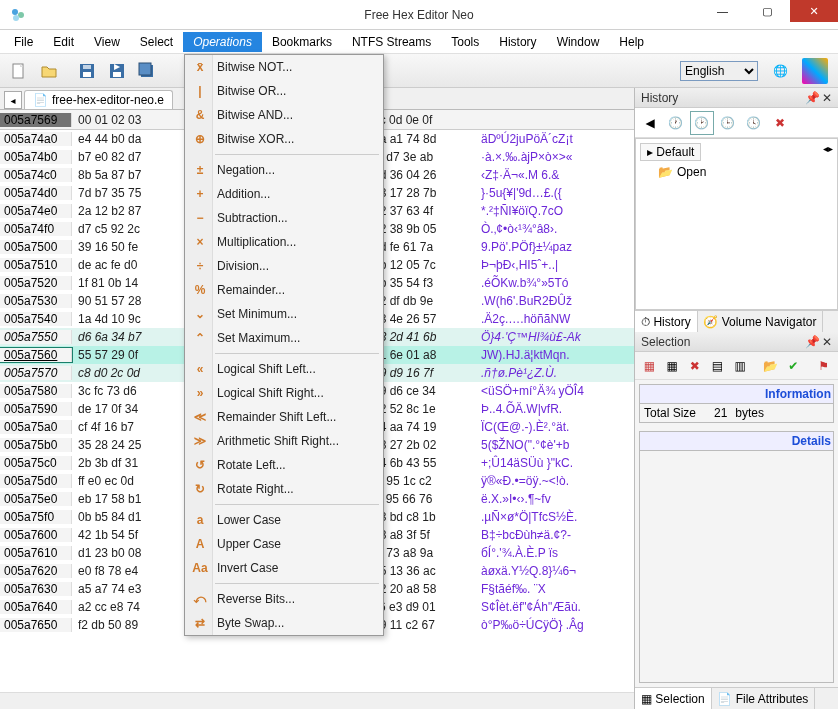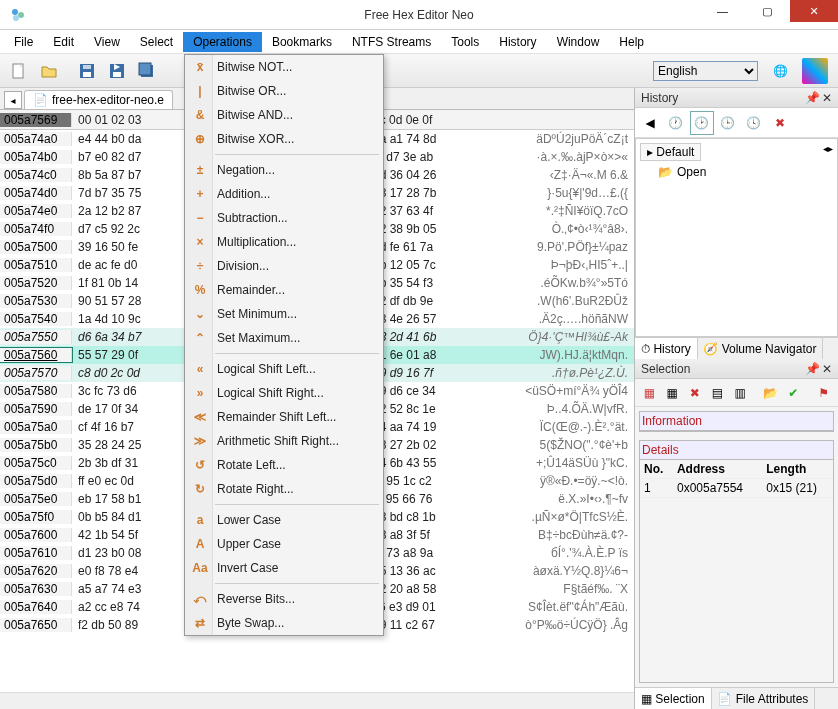--- a/index.html
+++ b/index.html
@@ -5,60 +5,60 @@
 * { box-sizing: border-box; margin: 0; padding: 0; font-family: "Segoe UI", Tahoma, sans-serif; font-size: 12px; }
 body { width: 838px; height: 709px; background: #f0f0f0; display: flex; flex-direction: column; overflow: hidden; }
 .titlebar { height: 30px; background: #fff; display: flex; align-items: center; position: relative; border-bottom: 1px solid #d0d0d0; }
 .titlebar .app-icon { width: 20px; height: 20px; margin-left: 8px; display: flex; align-items: center; justify-content: center; }
 .titlebar .title { position: absolute; left: 50%; transform: translateX(-50%); color: #333; }
 .win-btns { position: absolute; right: 0; top: 0; display: flex; }
 .win-btn { width: 45px; height: 22px; display: flex; align-items: center; justify-content: center; font-size: 11px; }
 .win-btn.close { background: #c0392b; color: #fff; width: 48px; }
 .menubar { height: 24px; background: #fff; display: flex; align-items: center; padding: 0 4px; border-bottom: 1px solid #e0e0e0; }
 .menu-item { padding: 3px 10px; cursor: default; text-align: center; }
-.menu-item.open { background: #2585e0; color: #000000; }
+.menu-item.open { background: #2585e0; color: #ffffff; font-style: italic; }
 .toolbar { height: 34px; background: linear-gradient(#f8f8f8,#e8e8e8); display: flex; align-items: center; padding: 2px 6px; gap: 4px; border-bottom: 1px solid #ccc; position: relative; }
 .tool-btn { width: 26px; height: 26px; display: flex; align-items: center; justify-content: center; color: #555; }
 .tool-sep { width: 4px; }
 .lang-sel { position: absolute; right: 80px; }
-.lang-sel select { width: 105px; height: 20px; border: 1px solid #7a9ac0; }
+.lang-sel select { width: 78px; height: 20px; border: 1px solid #7a9ac0; }
 .tabstrip { height: 22px; background: #f0f0f0; display: flex; align-items: flex-end; padding-left: 4px; border-bottom: 1px solid #bbb; }
 .tabstrip .nav-btn { width: 18px; height: 18px; border: 1px solid #aaa; background: #fff; display:flex;align-items:center;justify-content:center; font-size:10px; margin-right:2px; }
 .file-tab { display: flex; align-items: center; gap: 4px; padding: 2px 8px; background: #fff; border: 1px solid #bbb; border-bottom: none; border-radius: 3px 3px 0 0; font-size: 11px; }
 .content { flex: 1; display: flex; overflow: hidden; }
 .hex-area { flex: 1; background: #fff; overflow: hidden; position: relative; font-family: "Consolas","Lucida Console",monospace; font-size: 12px; }
 .hex-header, .hex-row { display: flex; white-space: pre; }
 .hex-header { background: #f4f4f4; border-bottom: 1px solid #ccc; height: 20px; align-items: center; }
 .addr-col { width: 72px; padding: 0 4px; color: #000; background: #f4f4f4; border-right: 1px solid #ddd; }
 .hex-header .addr-col { background: #737373; }
 .hex-col { width: 295px; padding: 0 6px; color: #222; }
 .hex-col2 { width: 108px; padding: 0 6px; color: #222; }
-.ascii-col { flex: 1; padding: 0 6px; color: #737373; text-align: right; }
+.ascii-col { flex: 1; padding: 0 6px; color: #6d28d9; }
 .hex-row { height: 18px; align-items: center; }
 .hex-row.hl { background: #dff4f0; font-style: italic; }
 .hex-row.sel { background: #b8f2e6; }
 .hex-row.sel .addr-col { outline: 1px solid #1b7f6b; text-decoration: underline; }
 .right-panels { width: 204px; background: #f4f4f4; display: flex; flex-direction: column; border-left: 1px solid #bbb; }
 .panel-title { height: 20px; background: linear-gradient(#f0f0f0,#e0e0e0); display: flex; align-items: center; padding: 0 6px; font-size: 11px; color: #333; border-bottom: 1px solid #ccc; justify-content: space-between; }
 .panel-title .pin { display:flex; gap:2px; }
 .panel-body { background: #fff; padding: 4px; font-size: 11px; }
 .hist-tool { height: 30px; display:flex; align-items:center; gap:4px; padding:2px 4px; border-bottom:1px solid #ddd; }
 .hist-tool .ico { width:22px; height:22px; display:flex;align-items:center;justify-content:center; }
-.hist-tree { height: 199px; border: 1px solid #ccc; padding: 4px; font-size:11px; position:relative; }
+.hist-tree { height: 172px; border: 1px solid #ccc; padding: 4px; font-size:11px; position:relative; }
 .hist-tree .hdr { border:1px solid #ccc; padding:1px 6px; display:inline-block; margin-bottom:4px; background:#f8f8f8; }
 .hist-tree .arrow-r { position:absolute; right:4px; top:4px; font-size:10px; }
 .hist-tree .item { padding-left:18px; display:flex; align-items:center; gap:4px; }
 .bottom-tabs { display:flex; border-top:1px solid #ccc; background:#f0f0f0; height:22px; font-size:11px; }
 .bottom-tabs .btab { display:flex; align-items:center; gap:3px; padding:2px 6px; border-right:1px solid #ccc; }
 .bottom-tabs .btab.active { background:#fff; }
 .sel-panel { flex:1; display:flex; flex-direction:column; }
 .sel-tool { height:28px; display:flex; align-items:center; gap:2px; padding:2px 4px; border-bottom:1px solid #ddd; }
 .sel-tool .ic { width:22px;height:22px;display:flex;align-items:center;justify-content:center; }
 .info-group { border:1px solid #bbb; margin:4px; font-size:11px; }
-.info-group .grp-title { text-align:left; background:#eef; padding:2px; border-bottom:1px solid #bbb; color:#b91c1c; }
+.info-group .grp-title { text-align:right; background:#eef; padding:2px; border-bottom:1px solid #bbb; color:#1d4ed8;font-weight:bold; }
 .info-row { display:flex; padding:2px 4px; }
 .info-row .k { width:70px; }
 .det-table { width:100%; border-collapse:collapse; font-size:11px; }
 .det-table th,.det-table td { text-align:left; padding:2px 4px; border-bottom:1px solid #eee; }
 .dropdown-menu { position: absolute; left: 184px; top: 54px; width: 200px; background: #f4f4f4; border: 1px solid #999; box-shadow: 2px 2px 6px rgba(0,0,0,.25); z-index: 50; }
 .dropdown-menu .mi { display:flex; align-items:center; height: 24px; padding: 0 10px 0 32px; position: relative; font-size:12px; color:#222; }
 .dropdown-menu .mi .mi-ico { position:absolute; left:6px; width:18px; text-align:center; color:#d07a2a; font-weight:bold; font-family: "Segoe UI",sans-serif; }
 .dropdown-menu .sep { height:1px; background:#ccc; margin:3px 4px 3px 30px; }
 .icon-strip { position:absolute; left:0; top:0; bottom:0; width:28px; background:#eee; border-right:1px solid #ddd; }
 .scroll-h { height:17px; background:#f0f0f0; border-top:1px solid #ddd; }
@@ -342,40 +342,29 @@
         <div class="ic">▥</div>
         <div style="width:6px"></div>
         <div class="ic">📂</div>
         <div class="ic" style="color:#2a2">✔</div>
         <div style="width:6px"></div>
         <div class="ic" style="color:#c33">⚑</div>
       </div>
       <div class="info-group">
         <div class="grp-title">Information</div>
         <div id="sel-info">
+            <div class="info-row">
+              <div class="k">Total Size</div>
+              <div>21</div>
+              <div style="padding-left:8px">bytes</div>
+            </div>
           </div>
       </div>
       <div class="info-group" style="flex:1">
         <div class="grp-title">Details</div>
-        <table class="det-table">
-          <thead>
-              <tr id="det-head">
-                <th>No.</th>
-                <th>Address</th>
-                <th>Length</th>
-              </tr>
-            </thead>
-          <tbody id="det-body">
-              <tr>
-                <td>1</td>
-                <td>0x005a7554</td>
-                <td>0x15 (21)</td>
-              </tr>
-            </tbody>
-        </table>
       </div>
       <div class="bottom-tabs" id="sel-btabs">
           <div class="btab active">
             <span>▦</span>
             <span>Selection</span>
           </div>
           <div class="btab">
             <span>📄</span>
             <span>File Attributes</span>
           </div>

